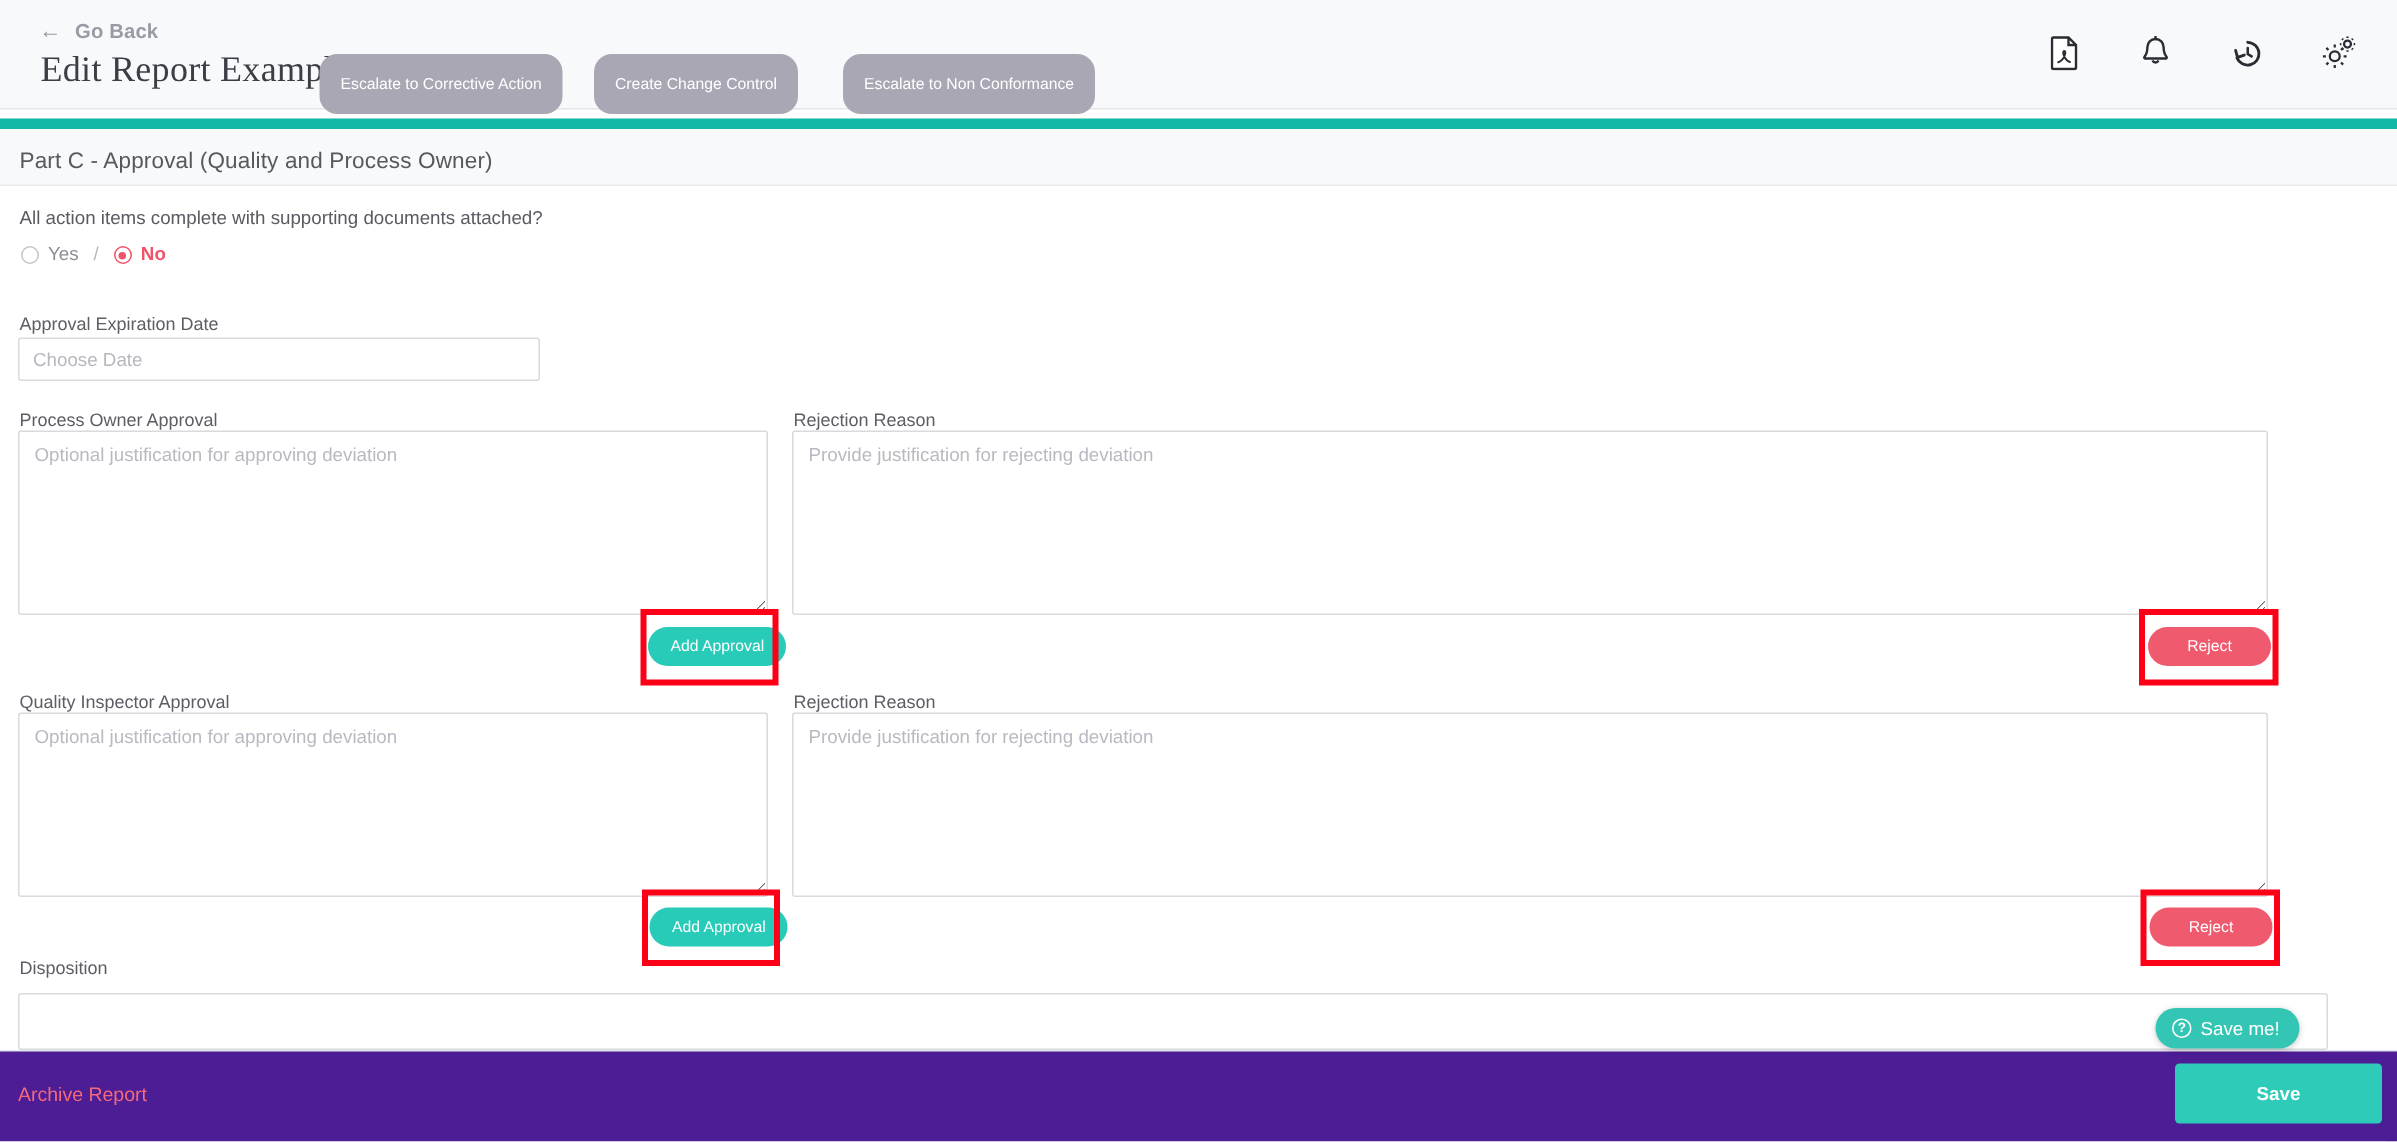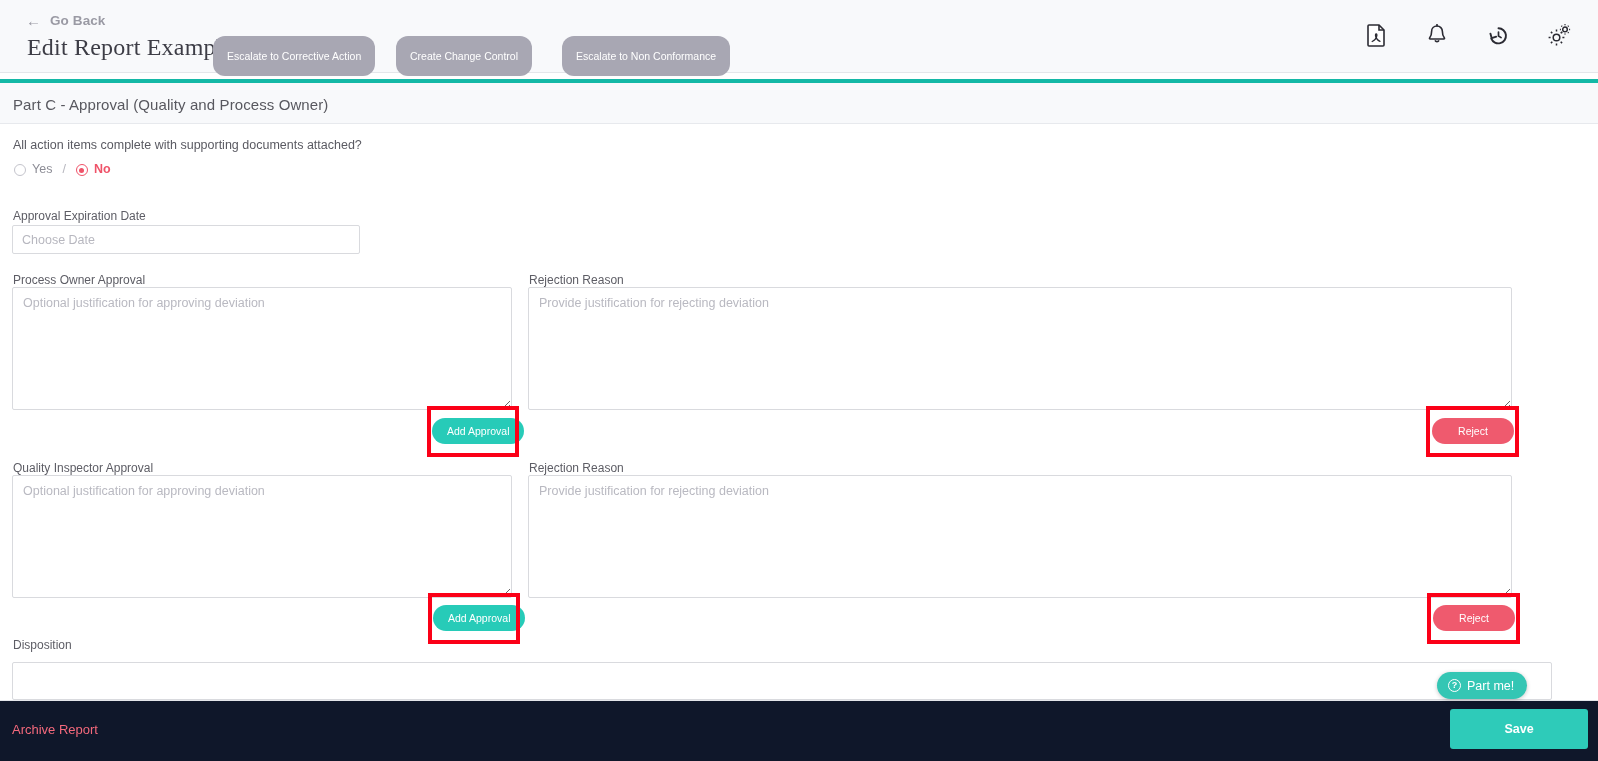--- a/index.html
+++ b/index.html
@@ -95,21 +95,21 @@
     justify-content: center;
   }
   .topicons svg { display: block; }
 
   
   .section-band {
     position: absolute;
     left: 0; top: 79px;
     width: 1598px; height: 45px;
     background: #f8f9fb;
-    border-top: 4px solid #14b8a6;
+    border-top: 7px solid #14b8a6;
     border-bottom: 1px solid #e7e9ed;
   }
   .section-band .stitle {
     position: absolute;
     left: 13px; top: 13px;
     font-size: 15px;
     color: #58585f;
     letter-spacing: .1px;
   }
 
@@ -283,21 +283,21 @@
     line-height: 11px;
     text-align: center;
     font-weight: bold;
   }
 
   
   .bottombar {
     position: absolute;
     left: 0; bottom: 0;
     width: 1598px; height: 61px;
-    background: #0f172a;
+    background: #4c1d95;
     border-top: 1px solid #e4e6ea;
   }
   .archive-link {
     position: absolute;
     left: 12px; top: 21px;
     font-size: 13px;
     color: #f4697c;
     cursor: pointer;
   }
   .save-btn {
@@ -435,21 +435,21 @@
   <button class="act-btn act-teal" id="btn-add2">Add Approval</button>
   <button class="act-btn act-red" id="btn-rej2">Reject</button>
 
   <div class="hl" id="hl-add1"></div>
   <div class="hl" id="hl-rej1"></div>
   <div class="hl" id="hl-add2"></div>
   <div class="hl" id="hl-rej2"></div>
 
   <div class="help-bubble">
     <span class="qmark">?</span>
-    <span>Part me!</span>
+    <span>Save me!</span>
   </div>
 
   <div class="bottombar">
     <span class="archive-link">Archive Report</span>
     <button class="save-btn">Save</button>
   </div>
 
 </div>
 
 </body></html>

